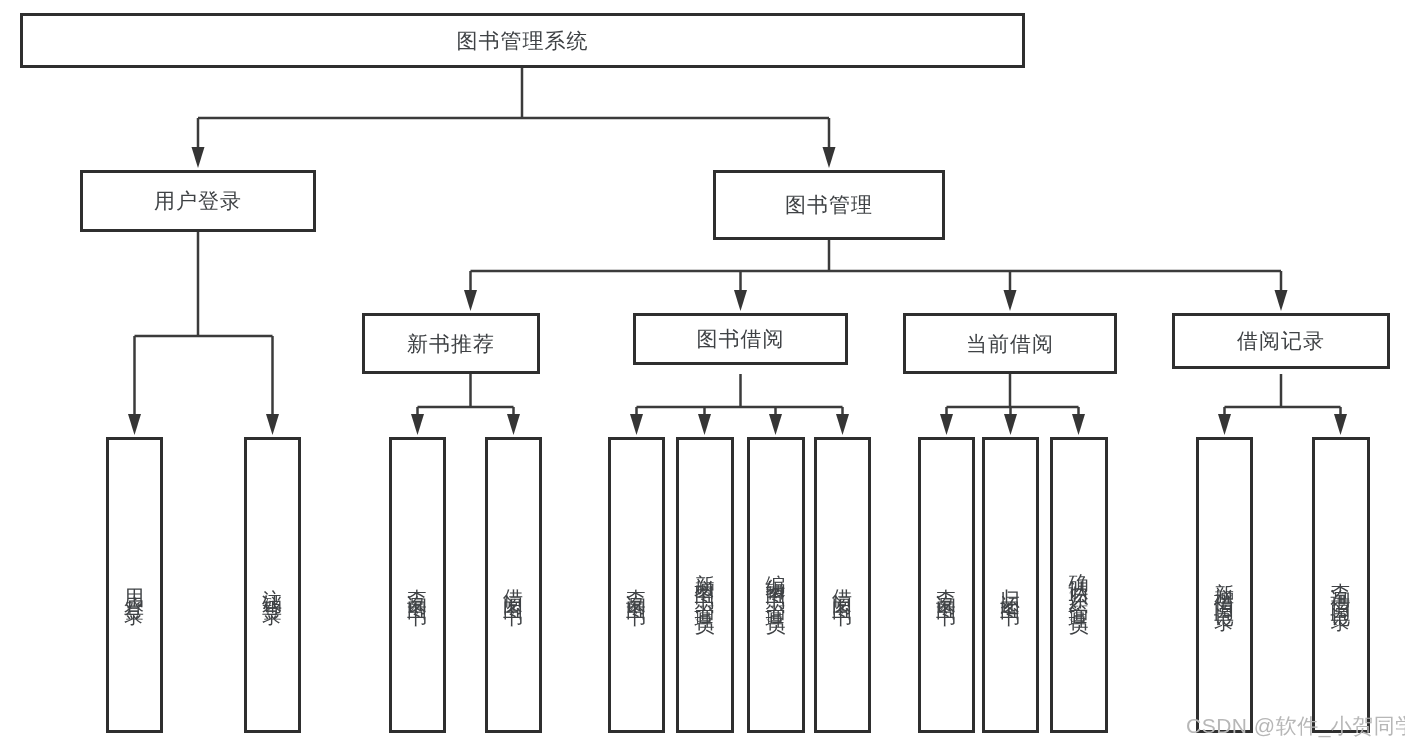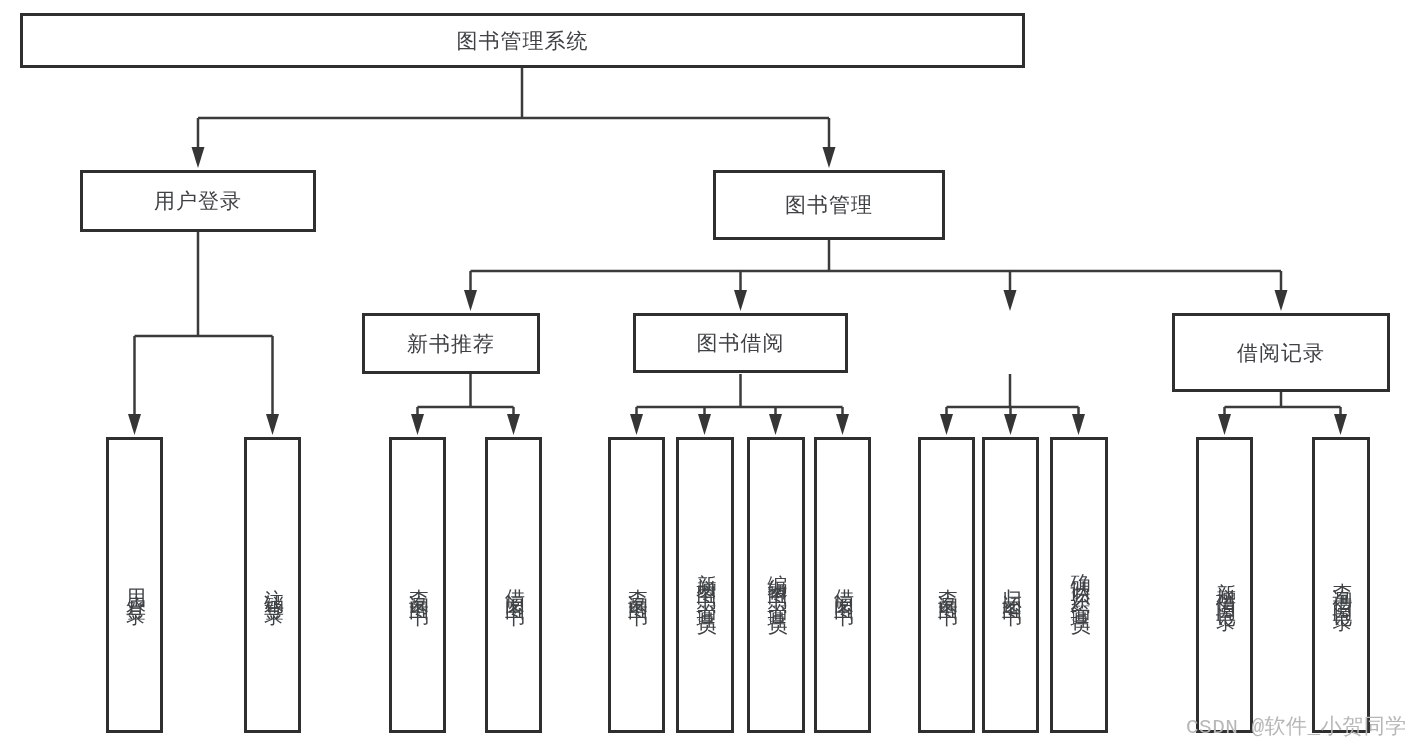--- a/index.html
+++ b/index.html
@@ -1,21 +1,21 @@
 <!DOCTYPE html>
 <html><head>
 <meta charset="utf-8">
 <style>
   html, body { margin: 0; padding: 0; background: #ffffff; }
   .canvas {
     position: relative;
     width: 1405px;
     height: 747px;
     background: #ffffff;
-    font-family: Liberation Mono, monospace;
+    font-family: Liberation Sans, sans-serif;
     overflow: hidden;
   }
   svg.wires { position: absolute; left: 0; top: 0; z-index: 1; }
   .box {
     position: absolute;
     box-sizing: border-box;
     border: 3px solid #2f2f2f;
     background: #ffffff;
     display: flex;
     align-items: center;
@@ -123,24 +123,27 @@
   <div class="box h" style="left:80px;top:170px;width:236px;height:62px">
     <span>用户登录</span>
   </div>
   <div class="box h" style="left:713px;top:170px;width:232px;height:70px">
     <span>图书管理</span>
   </div>
 
   <div class="box h" style="left:362px;top:313px;width:178px;height:61px">
     <span>新书推荐</span>
   </div>
-  <div class="box h" style="left:633px;top:313px;width:215px;height:60px">
+  <div class="box h" style="left:633px;top:313px;width:215px;height:52px">
     <span>图书借阅</span>
   </div>
-  <div class="box h" style="left:1172px;top:313px;width:218px;height:79px">
+  <div class="box h" style="left:903px;top:313px;width:214px;height:61px">
+    <span>当前借阅</span>
+  </div>
+  <div class="box h" style="left:1172px;top:313px;width:218px;height:56px">
     <span>借阅记录</span>
   </div>
 
   <div class="box v" style="left:106px;top:437px;width:57px;height:296px">
     <span>用户登录</span>
   </div>
   <div class="box v" style="left:244px;top:437px;width:57px;height:296px">
     <span>注销登录</span>
   </div>
   <div class="box v" style="left:389px;top:437px;width:57px;height:296px">

